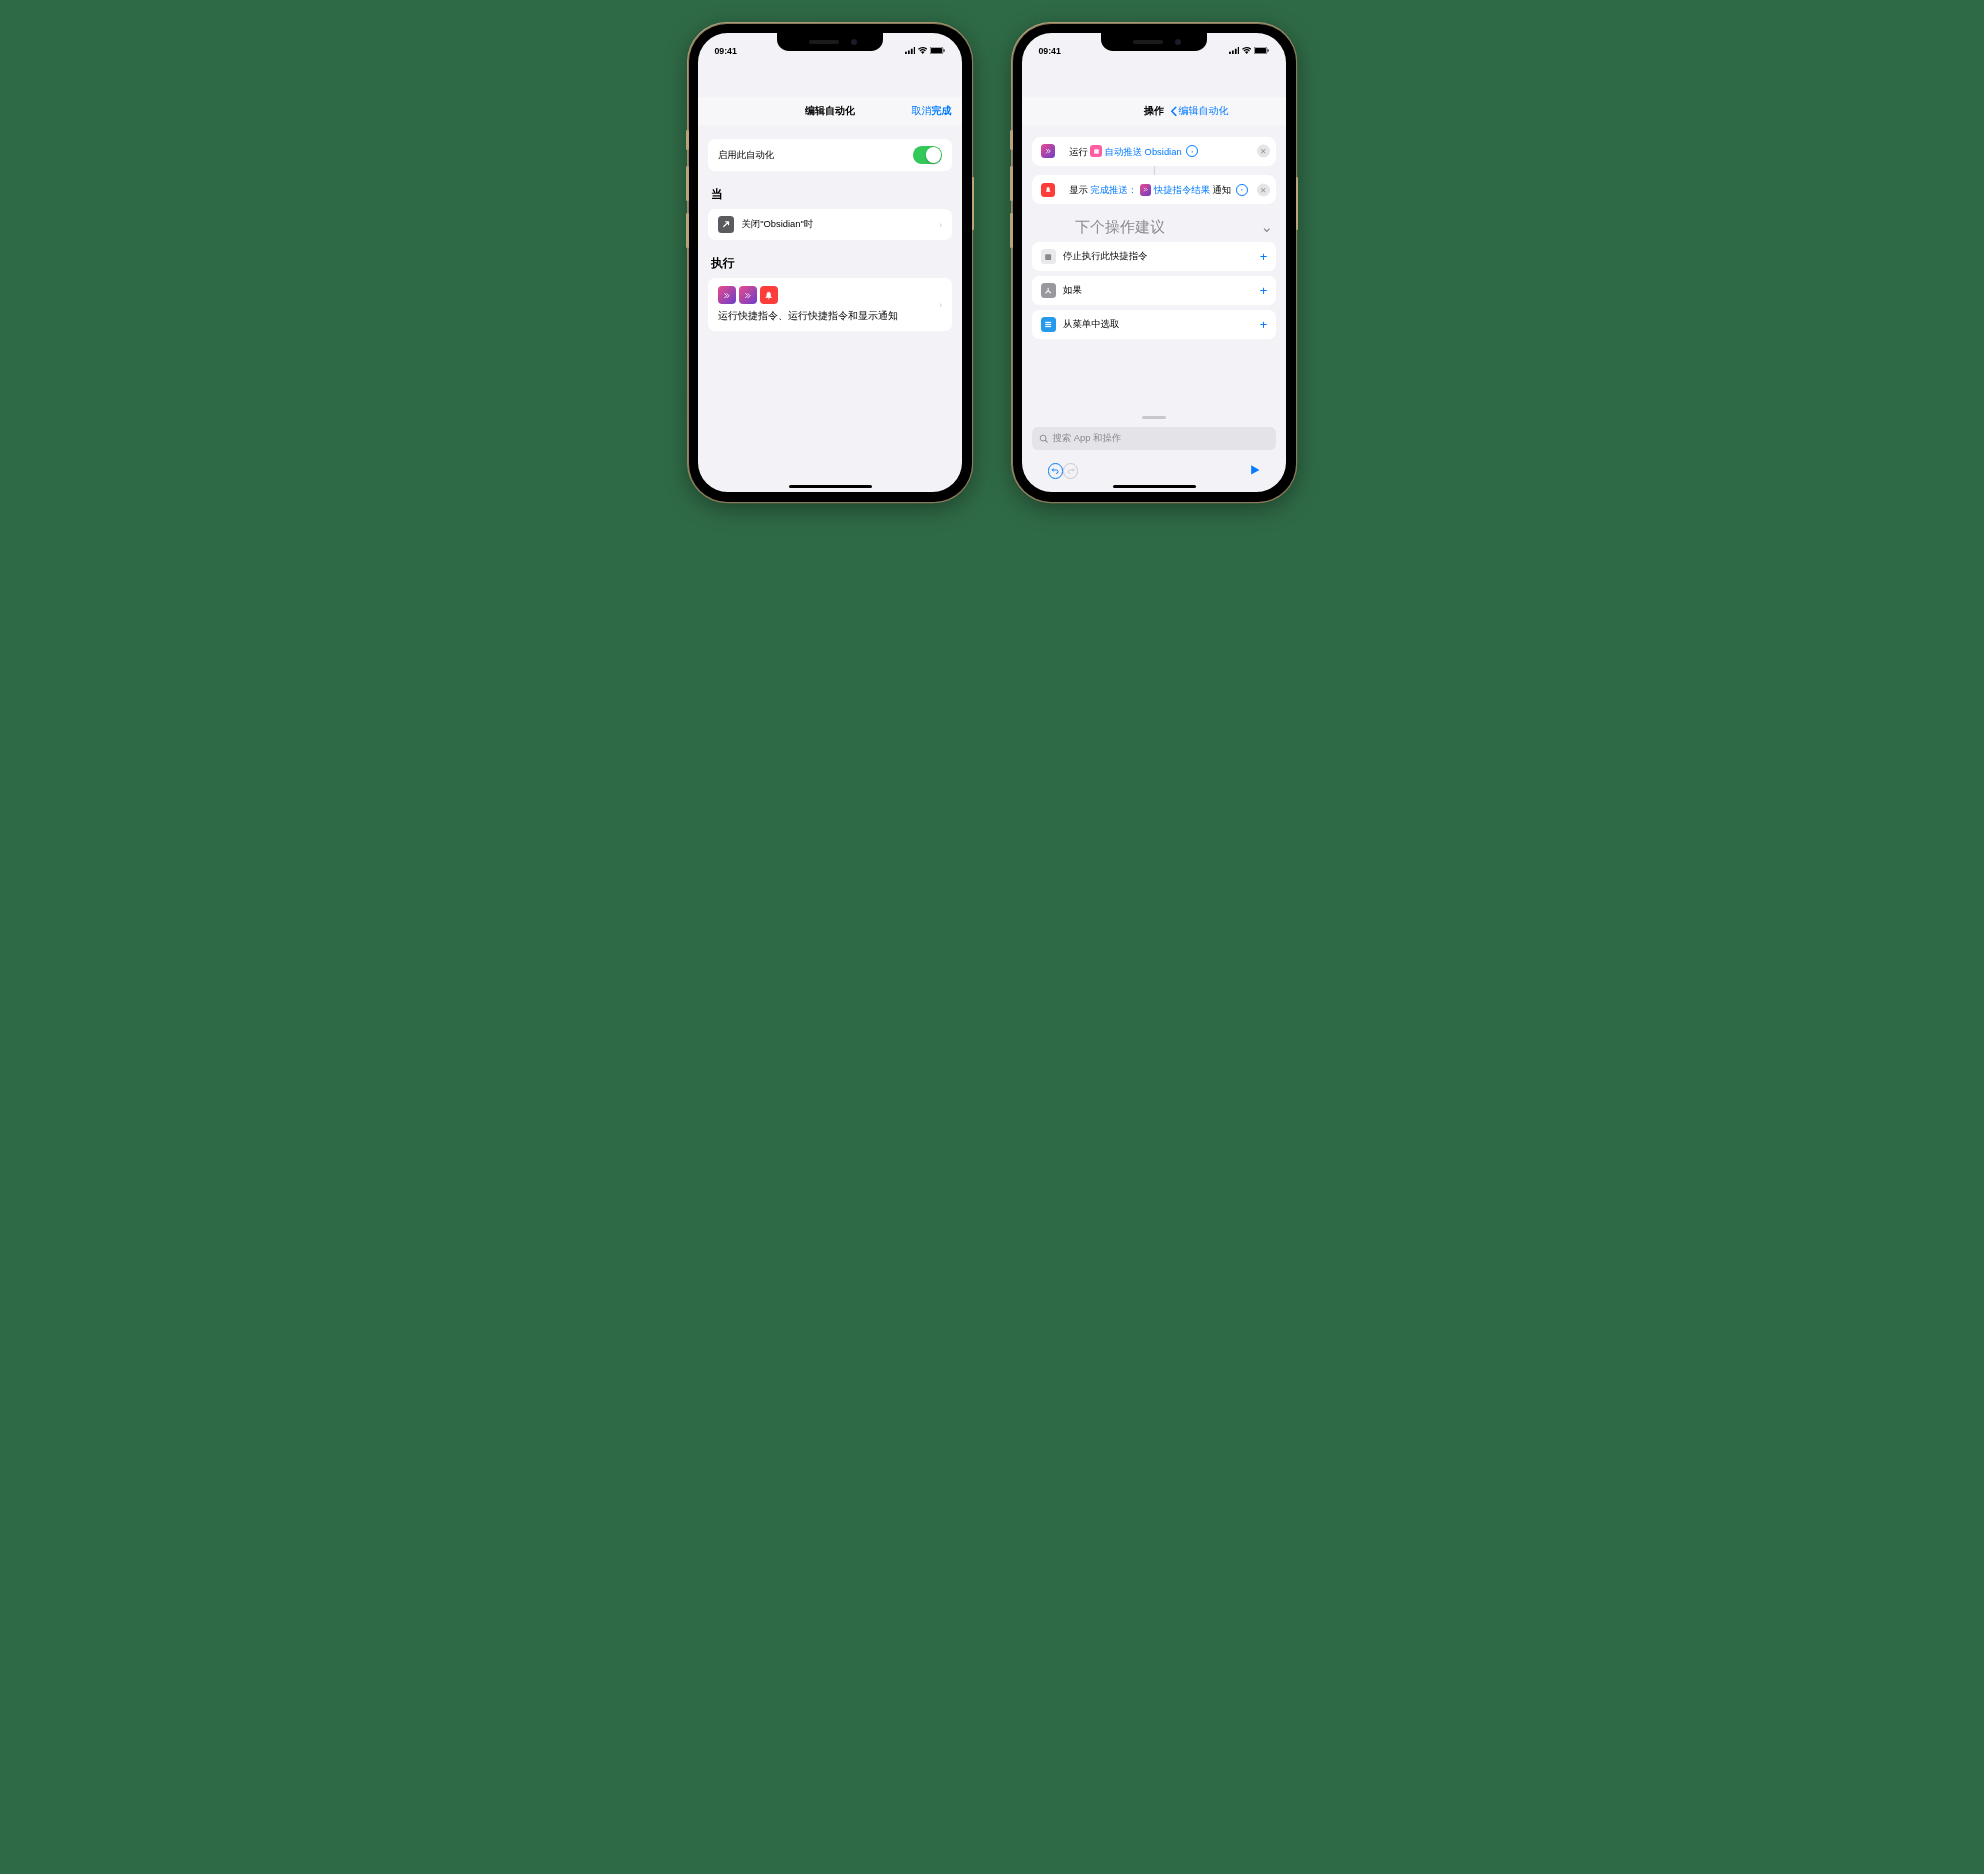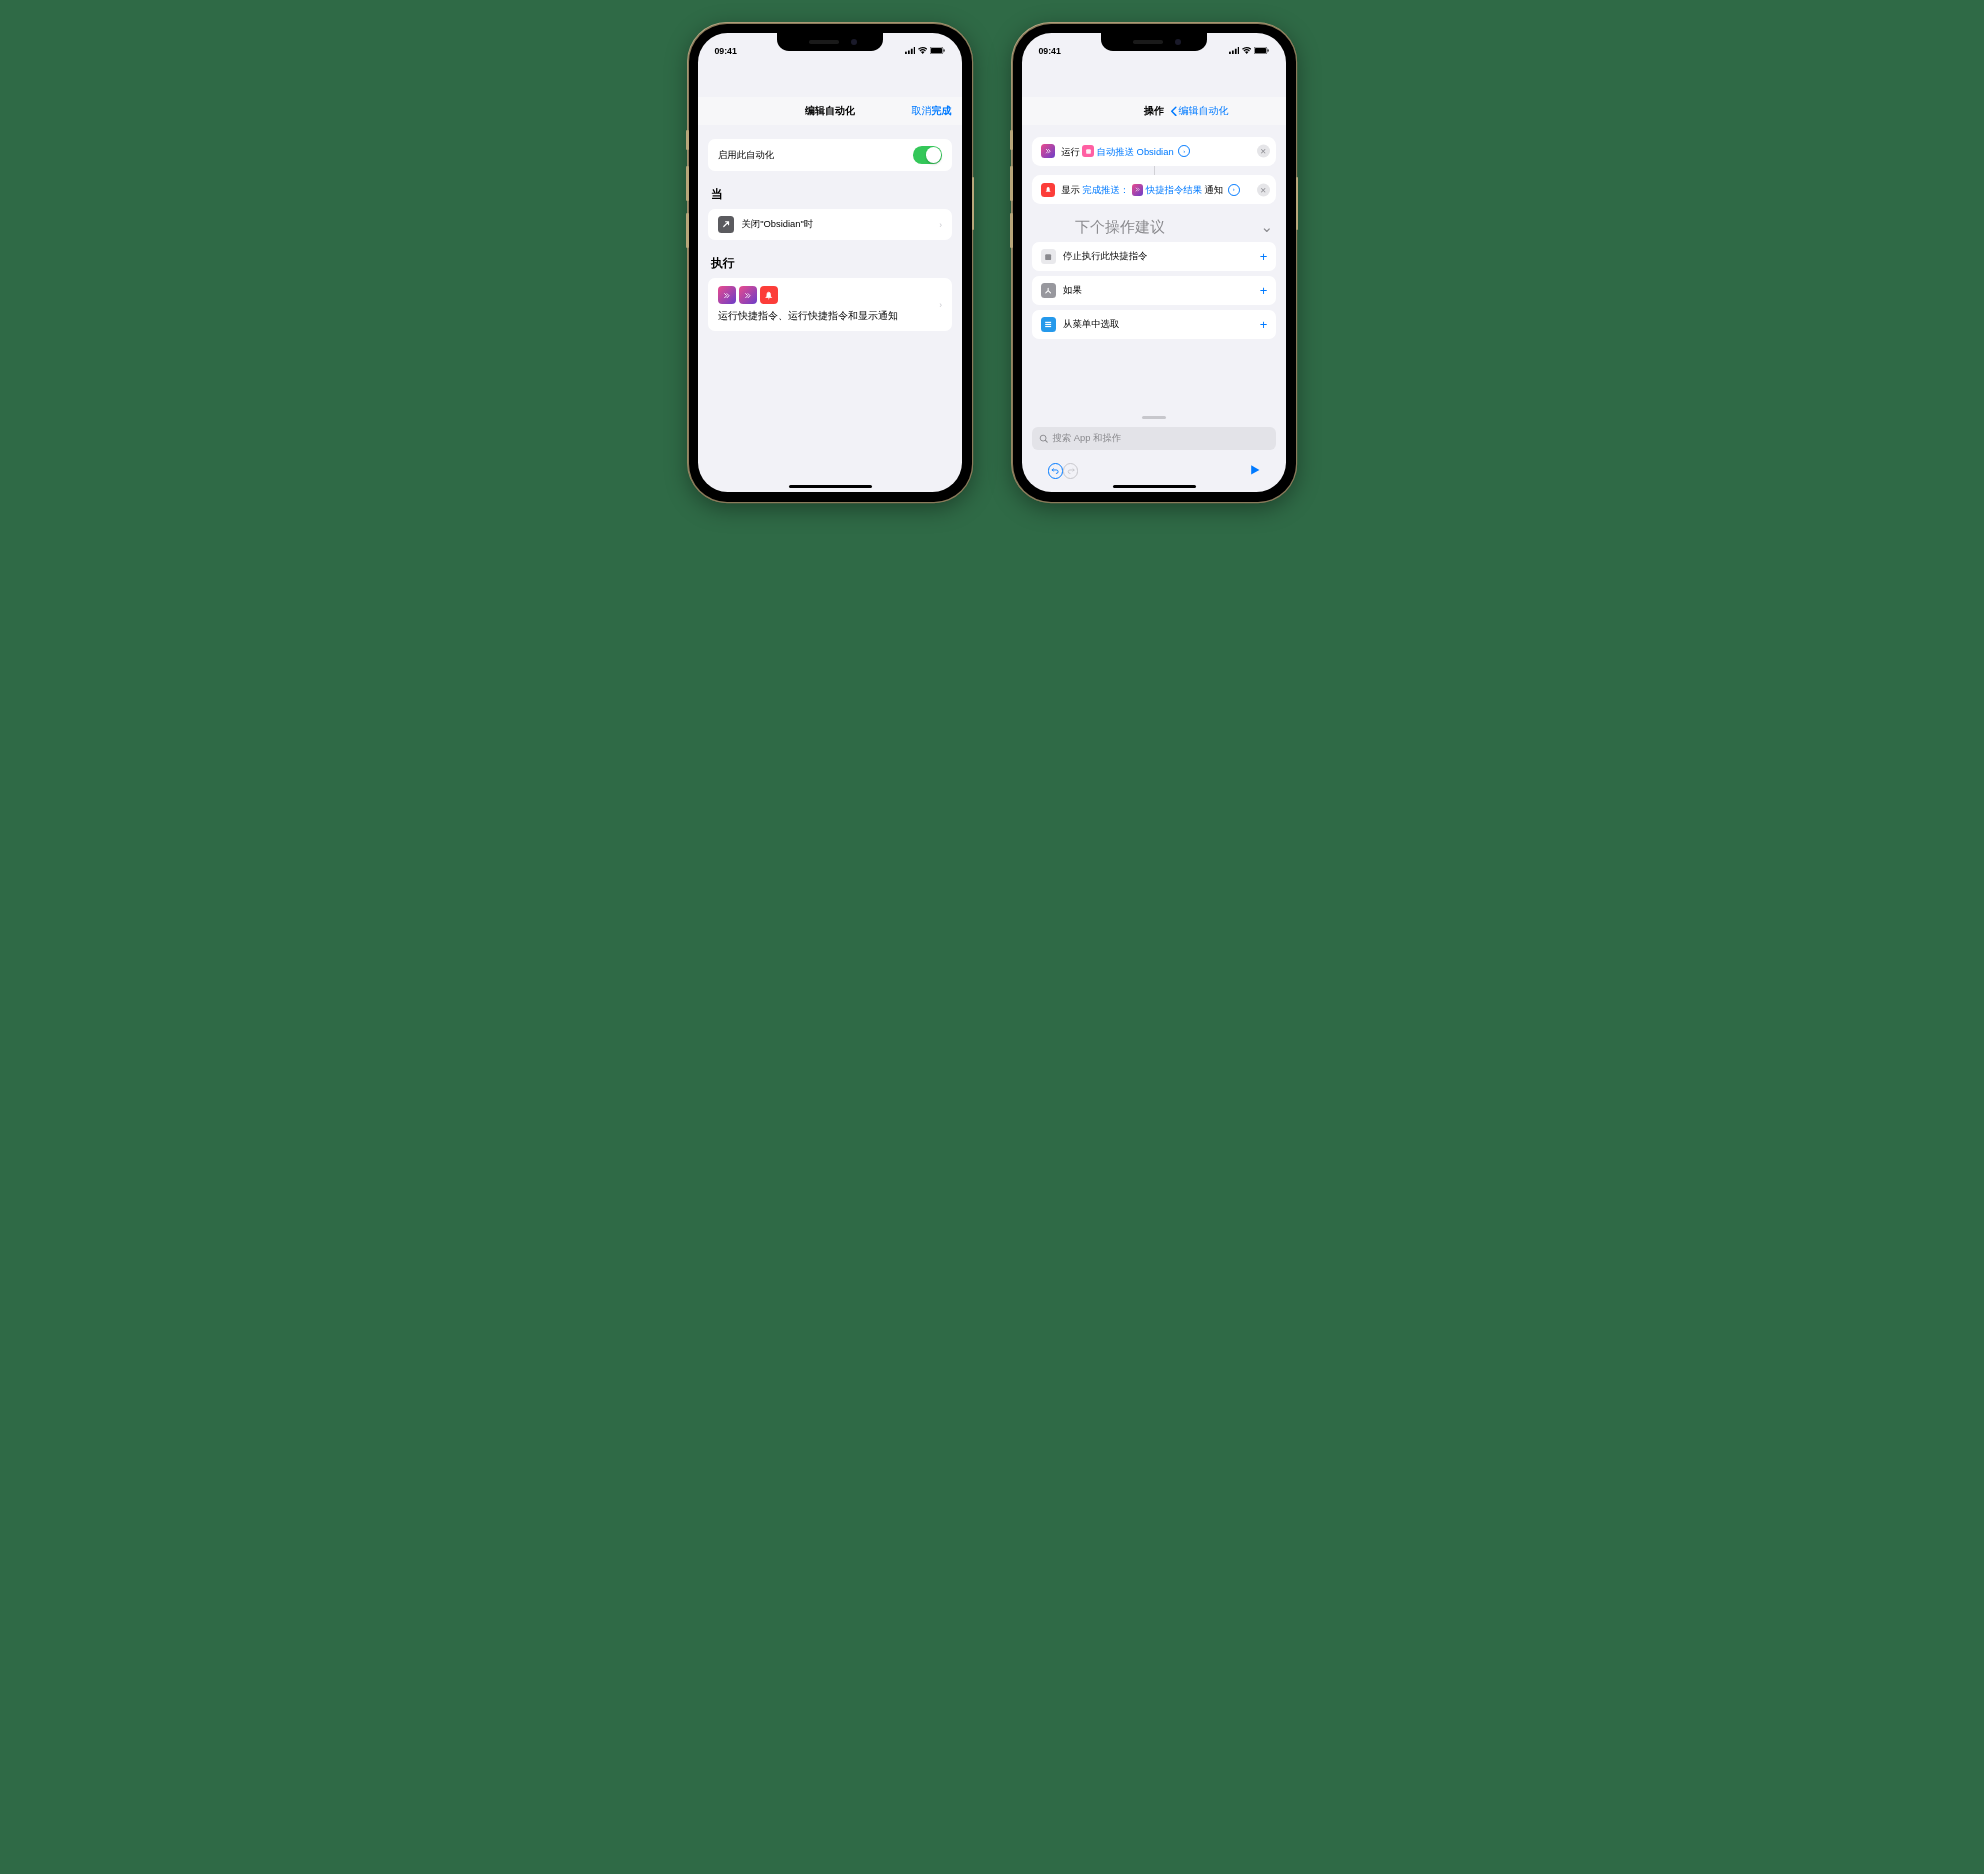--- a/index.html
+++ b/index.html
@@ -221,21 +221,21 @@
     width: 17.7px; height: 17.7px; border-radius: 4.1px;
     display: flex; align-items: center; justify-content: center;
   }
   
   .action-card {
     background: #fff;
     border-radius: 8.3px;
     padding: 7px 8.3px;
     display: flex;
     align-items: center;
-    gap: 4px;
+    gap: 12px;
     margin-bottom: 9.4px;
     position: relative;
   }
   
   .action-card .delete {
     position: absolute;
     right: 5.9px;
     top: 50%;
     transform: translateY(-50%);
     width: 13px;

